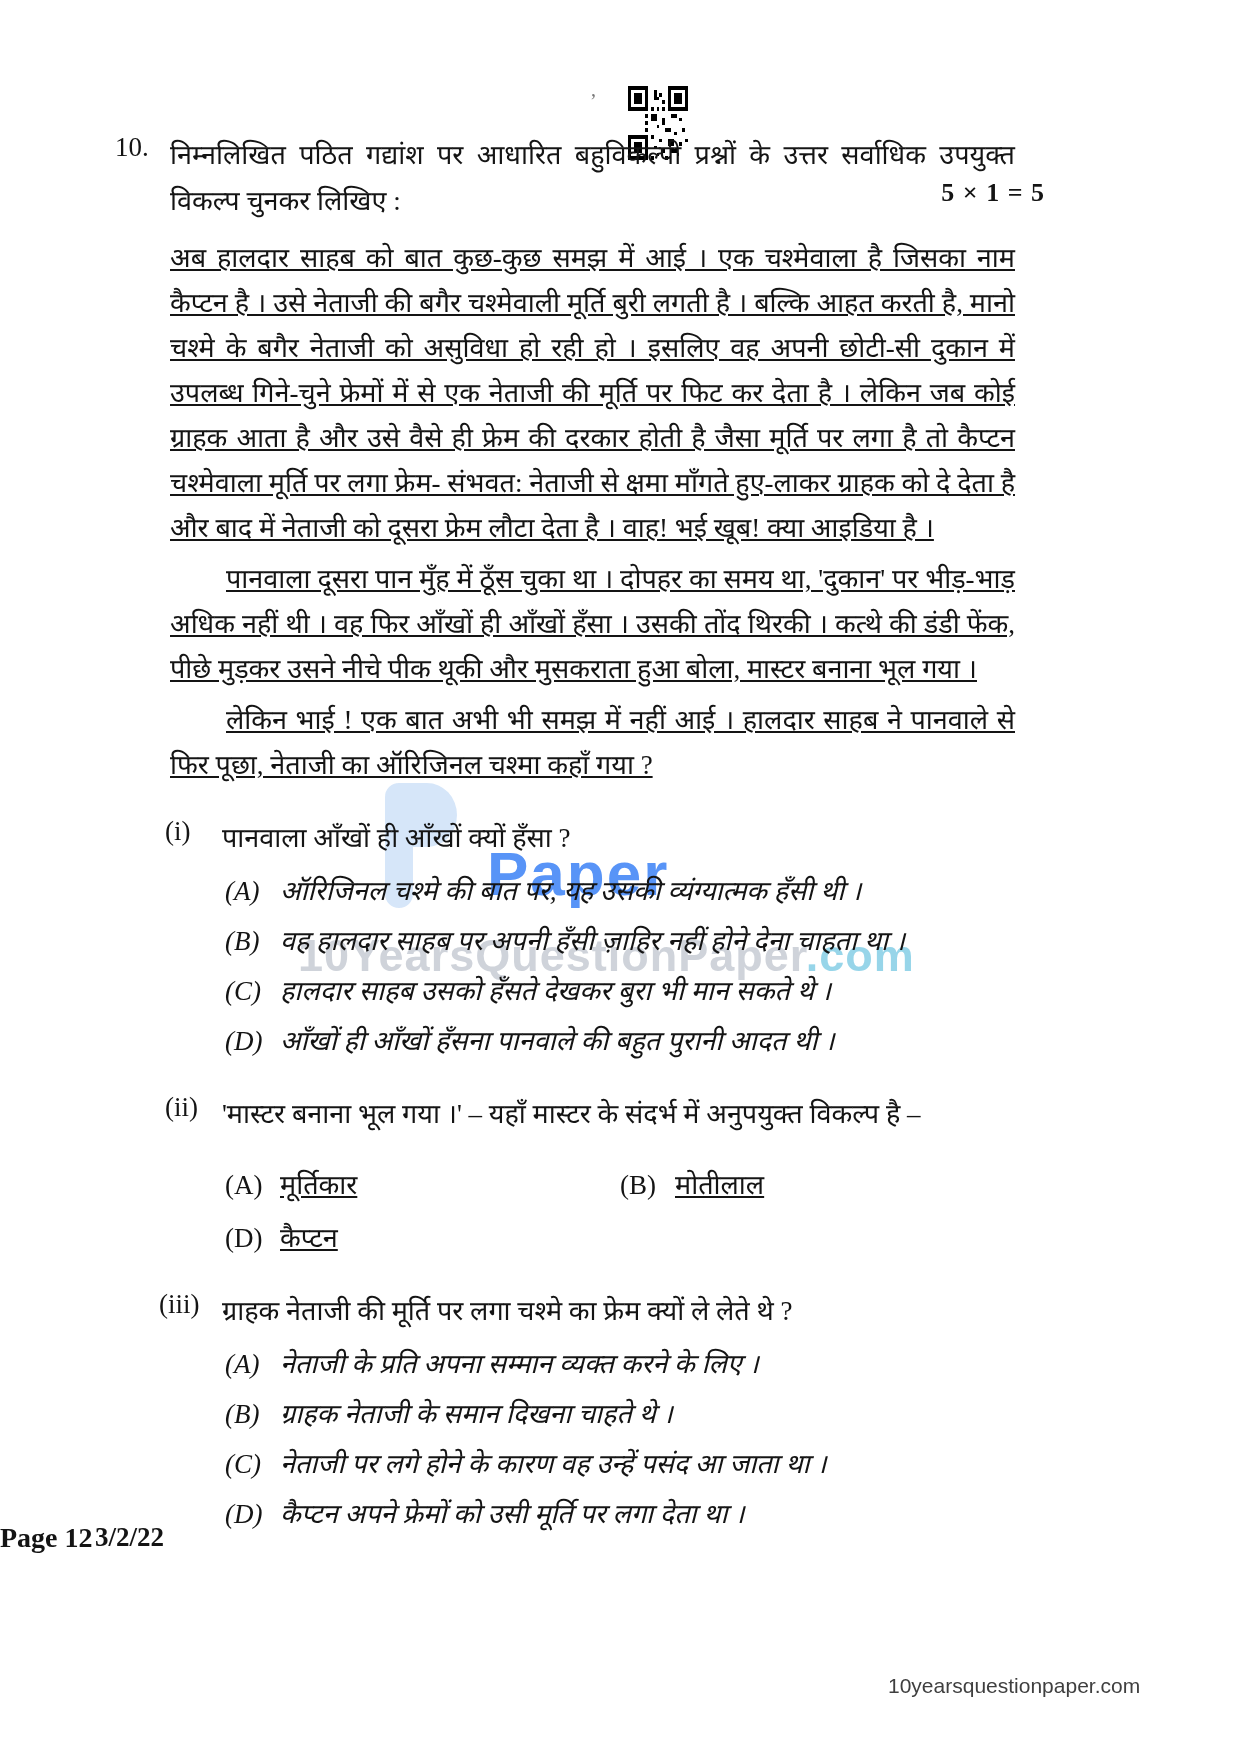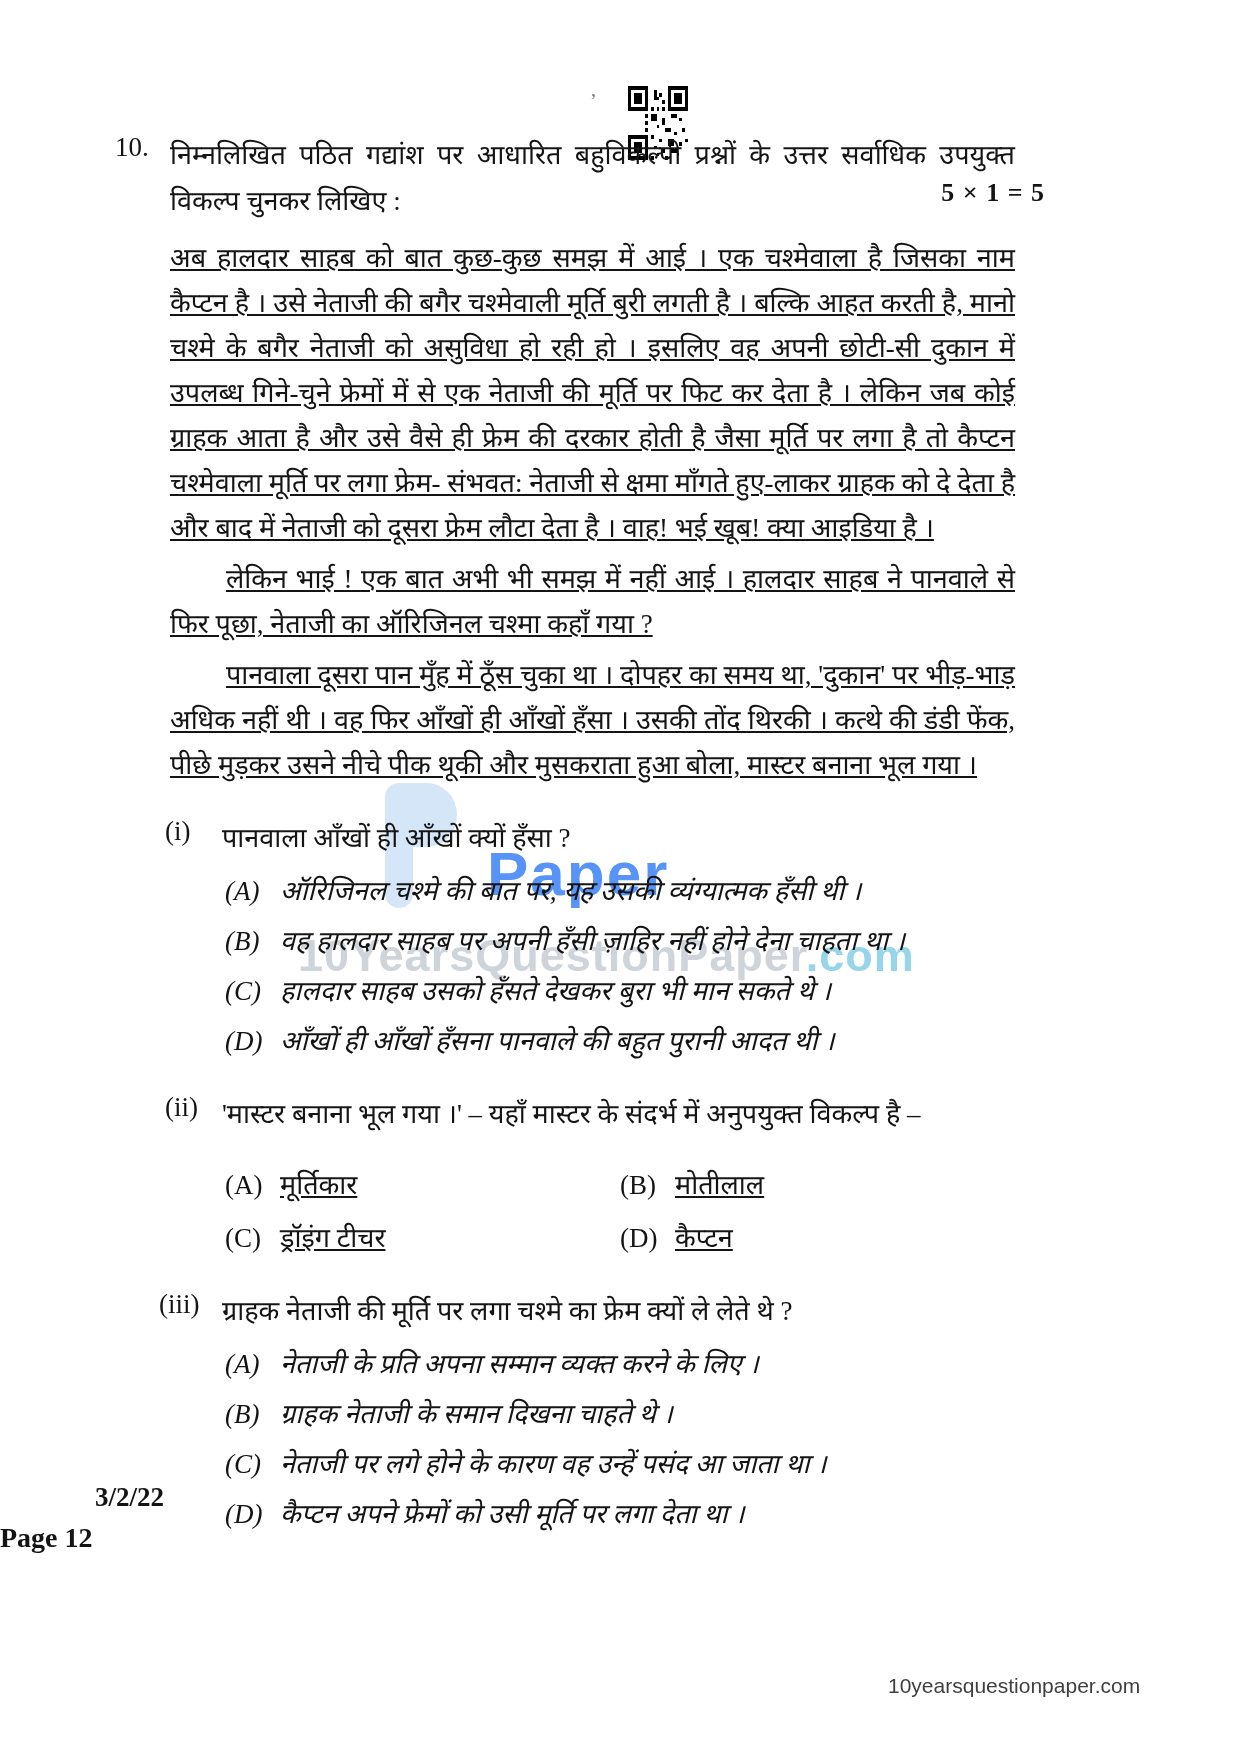--- a/index.html
+++ b/index.html
@@ -44,21 +44,21 @@
     font-weight:bold;font-size:62px;color:#3b82f6;opacity:.85;letter-spacing:2px;
   }
   .wm-site{
     left:298px;top:930px;
     font-family:"Liberation Sans","DejaVu Sans",sans-serif;
     font-weight:bold;font-size:45px;color:rgba(175,182,194,0.6);letter-spacing:1px;
     white-space:nowrap;
   }
   .wm-site .dotcom{color:rgba(125,202,228,0.8);}
   
-  .footer-code{position:absolute;left:95px;top:1482px;font-size:27px;font-weight:bold;z-index:2;}
+  .footer-code{position:absolute;left:95px;top:1522px;font-size:27px;font-weight:bold;z-index:2;}
   .footer-page{position:absolute;left:0;top:1522px;width:1240px;font-size:28px;font-weight:bold;z-index:2;}
   .footer-site{
     position:absolute;left:888px;top:1674px;z-index:2;
     font-family:"Liberation Sans","DejaVu Sans",sans-serif;
     font-size:21px;color:#3f3f3f;
   }
 </style>
 </head>
 <body>
 
@@ -122,42 +122,41 @@
   <div class="main">
 
     <div class="prompt-wrap">
       <span class="q-number">10.</span>
       <div class="prompt">निम्नलिखित पठित गद्यांश पर आधारित बहुविकल्पी प्रश्नों के उत्तर सर्वाधिक उपयुक्त विकल्प चुनकर लिखिए :</div>
       <span class="marks">5 × 1 = 5</span>
     </div>
 
     <div class="passage">
       <p class="first">अब हालदार साहब को बात कुछ-कुछ समझ में आई । एक चश्मेवाला है जिसका नाम कैप्टन है । उसे नेताजी की बगैर चश्मेवाली मूर्ति बुरी लगती है । बल्कि आहत करती है, मानो चश्मे के बगैर नेताजी को असुविधा हो रही हो । इसलिए वह अपनी छोटी-सी दुकान में उपलब्ध गिने-चुने फ्रेमों में से एक नेताजी की मूर्ति पर फिट कर देता है । लेकिन जब कोई ग्राहक आता है और उसे वैसे ही फ्रेम की दरकार होती है जैसा मूर्ति पर लगा है तो कैप्टन चश्मेवाला मूर्ति पर लगा फ्रेम- संभवत: नेताजी से क्षमा माँगते हुए-लाकर ग्राहक को दे देता है और बाद में नेताजी को दूसरा फ्रेम लौटा देता है । वाह! भई खूब! क्या आइडिया है ।</p>
+      <p class="indent">पानवाला दूसरा पान मुँह में ठूँस चुका था । दोपहर का समय था, 'दुकान' पर भीड़-भाड़ अधिक नहीं थी । वह फिर आँखों ही आँखों हँसा । उसकी तोंद थिरकी । कत्थे की डंडी फेंक, पीछे मुड़कर उसने नीचे पीक थूकी और मुसकराता हुआ बोला, मास्टर बनाना भूल गया ।</p>
       <p class="indent">लेकिन भाई ! एक बात अभी भी समझ में नहीं आई । हालदार साहब ने पानवाले से फिर पूछा, नेताजी का ऑरिजिनल चश्मा कहाँ गया ?</p>
-      <p class="indent">पानवाला दूसरा पान मुँह में ठूँस चुका था । दोपहर का समय था, 'दुकान' पर भीड़-भाड़ अधिक नहीं थी । वह फिर आँखों ही आँखों हँसा । उसकी तोंद थिरकी । कत्थे की डंडी फेंक, पीछे मुड़कर उसने नीचे पीक थूकी और मुसकराता हुआ बोला, मास्टर बनाना भूल गया ।</p>
     </div>
 
     <div class="subq">
       <span class="sq-num">(i)</span>
       <div class="sq-text">पानवाला आँखों ही आँखों क्यों हँसा ?</div>
       <div class="opt-list">
         <div class="opt-row"><span class="opt-label">(A)</span><span>ऑरिजिनल चश्मे की बात पर, यह उसकी व्यंग्यात्मक हँसी थी ।</span></div>
         <div class="opt-row"><span class="opt-label">(B)</span><span>वह हालदार साहब पर अपनी हँसी ज़ाहिर नहीं होने देना चाहता था ।</span></div>
         <div class="opt-row"><span class="opt-label">(C)</span><span>हालदार साहब उसको हँसते देखकर बुरा भी मान सकते थे ।</span></div>
         <div class="opt-row"><span class="opt-label">(D)</span><span>आँखों ही आँखों हँसना पानवाले की बहुत पुरानी आदत थी ।</span></div>
       </div>
     </div>
 
     <div class="subq">
       <span class="sq-num">(ii)</span>
       <div class="sq-text">'मास्टर बनाना भूल गया ।' – यहाँ मास्टर के संदर्भ में अनुपयुक्त विकल्प है –</div>
       <div class="opt-grid">
         <div><span class="opt-label">(A)</span><span>मूर्तिकार</span></div>
         <div><span class="opt-label">(B)</span><span>मोतीलाल</span></div>
-        <div><span class="opt-label">(C)</span><span>ड्रॉइंग टीचर</span></div>
         <div><span class="opt-label">(D)</span><span>कैप्टन</span></div>
       </div>
     </div>
 
     <div class="subq">
       <span class="sq-num" style="left:44px;">(iii)</span>
       <div class="sq-text">ग्राहक नेताजी की मूर्ति पर लगा चश्मे का फ्रेम क्यों ले लेते थे ?</div>
       <div class="opt-list">
         <div class="opt-row"><span class="opt-label">(A)</span><span>नेताजी के प्रति अपना सम्मान व्यक्त करने के लिए ।</span></div>
         <div class="opt-row"><span class="opt-label">(B)</span><span>ग्राहक नेताजी के समान दिखना चाहते थे ।</span></div>

